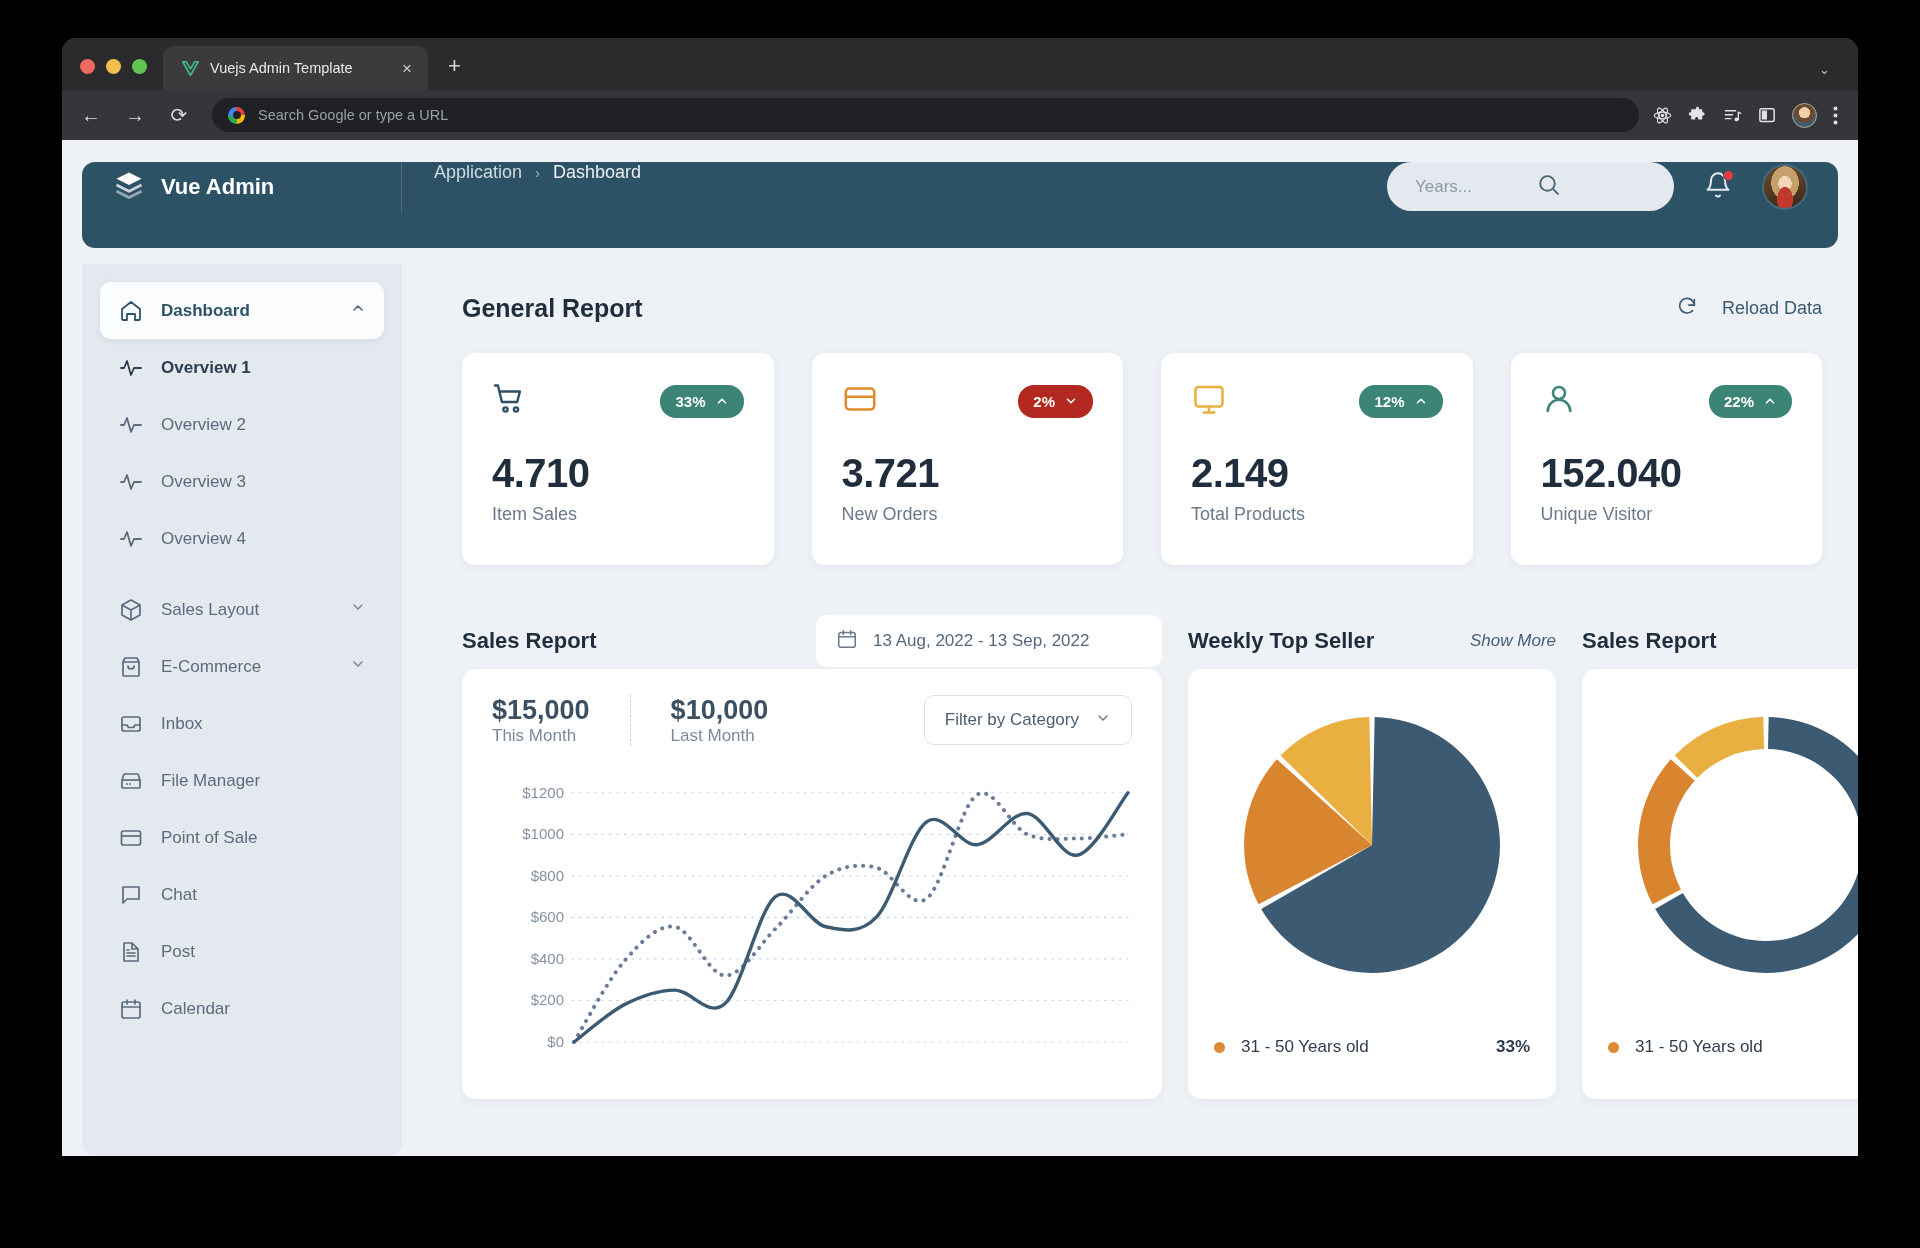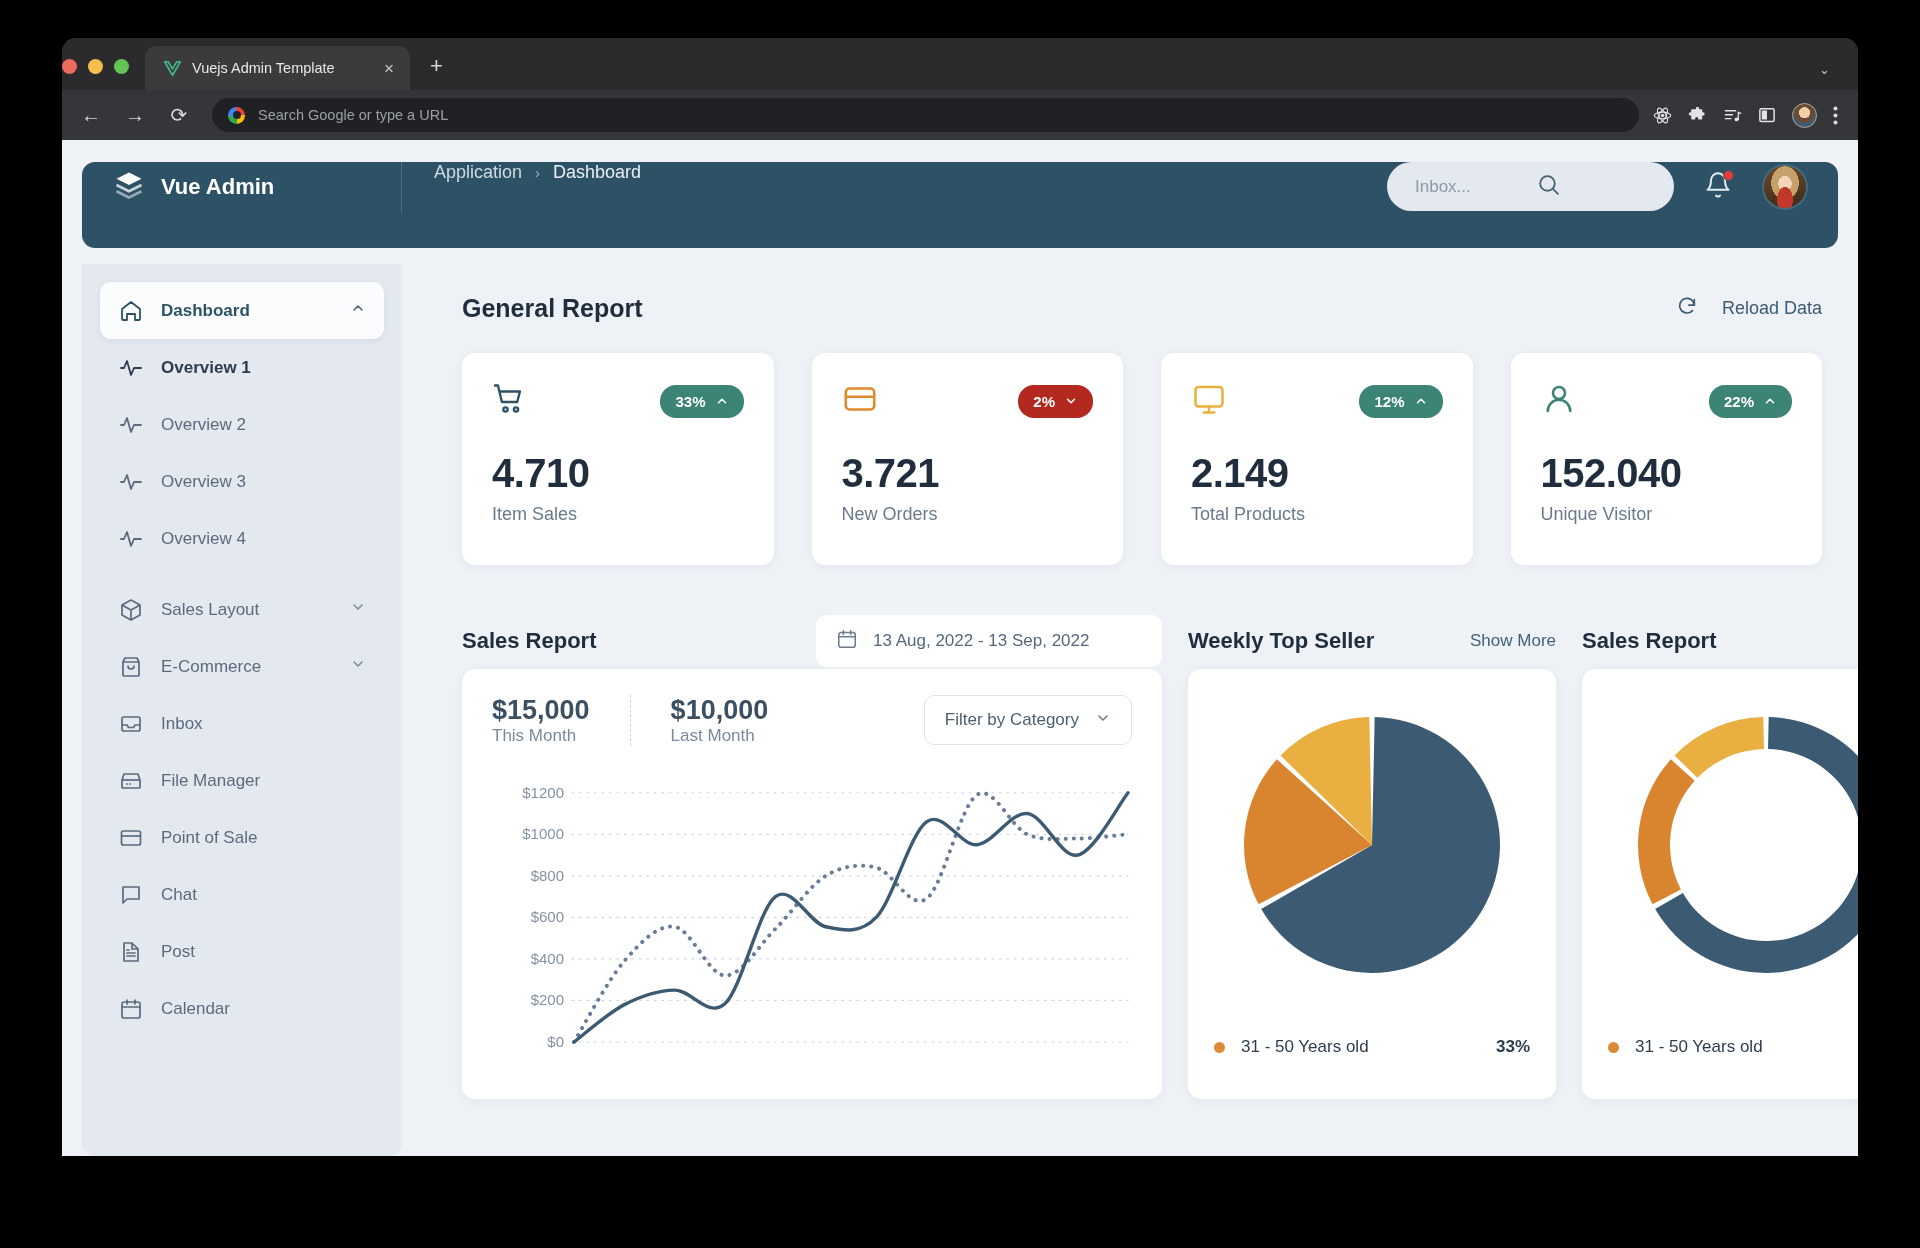--- a/index.html
+++ b/index.html
@@ -17,20 +17,21 @@
     width: 1796px; height: 1118px;
     background: #2b2b2d;
     border-radius: 14px 14px 0 0;
     overflow: hidden;
   }
   .tabstrip {
     height: 52px;
     background: #2b2b2d;
     display: flex;
     align-items: flex-end;
+    padding-left: 18px;
     position: relative;
   }
   .traffic { display: flex; align-items: center; gap: 11px; padding-bottom: 16px; margin-right: 16px; }
   .dot { width: 15px; height: 15px; border-radius: 50%; }
   .dot.red { background: #ec6a5e; }
   .dot.yellow { background: #f4bf4f; }
   .dot.green { background: #61c554; }
 
   .tab {
     height: 44px;
@@ -189,21 +190,21 @@
     padding: 8px 15px; border-radius: 16px;
   }
   .badge.up { background: #3c8476; }
   .badge.down { background: #b3291f; }
   .card-val { font-size: 40px; font-weight: 700; color: #1f2d3d; margin-top: 30px; letter-spacing: -.5px; }
   .card-lbl { font-size: 18px; color: #6b7a8b; margin-top: 8px; }
 
   .row2 { display: grid; grid-template-columns: 700px 368px 368px; gap: 26px; margin-top: 48px; }
   .row2-head { display: flex; align-items: center; height: 56px; }
   .row2-title { font-size: 22px; font-weight: 700; color: #1f2d3d; }
-  .showmore { margin-left: auto; color: #44617a; font-size: 17px; }
+  .showmore { margin-left: auto; color: #44617a; font-size: 17px; font-style: italic; }
   .daterange {
     margin-left: auto;
     background: #fff; border-radius: 11px;
     height: 52px; width: 346px;
     display: flex; align-items: center; gap: 15px;
     padding: 0 20px;
     color: #56687c; font-size: 17px;
     overflow: hidden; white-space: nowrap;
   }
 
@@ -323,21 +324,21 @@
       </div>
 
       <div class="crumbs">
         <span>Application</span>
         <span class="crumb-sep">›</span>
         <span class="crumb active">Dashboard</span>
       </div>
 
       <div class="topbar-right">
         <div class="searchbox">
-          <span>Inbox...</span>
+          <span>Years...</span>
           <span>
             <svg width="25" height="25" viewBox="0 0 24 24" fill="none" stroke="#4a6275" stroke-width="1.8">
                 <circle cx="11" cy="11" r="7"></circle>
                 <path d="M16.5 16.5L21 21" stroke-linecap="round"></path>
               </svg>
           </span>
         </div>
 
         <div class="bell-wrap">
           <svg width="28" height="28" viewBox="0 0 24 24" fill="none" stroke="#e6edf2" stroke-width="1.7" stroke-linecap="round" stroke-linejoin="round">

